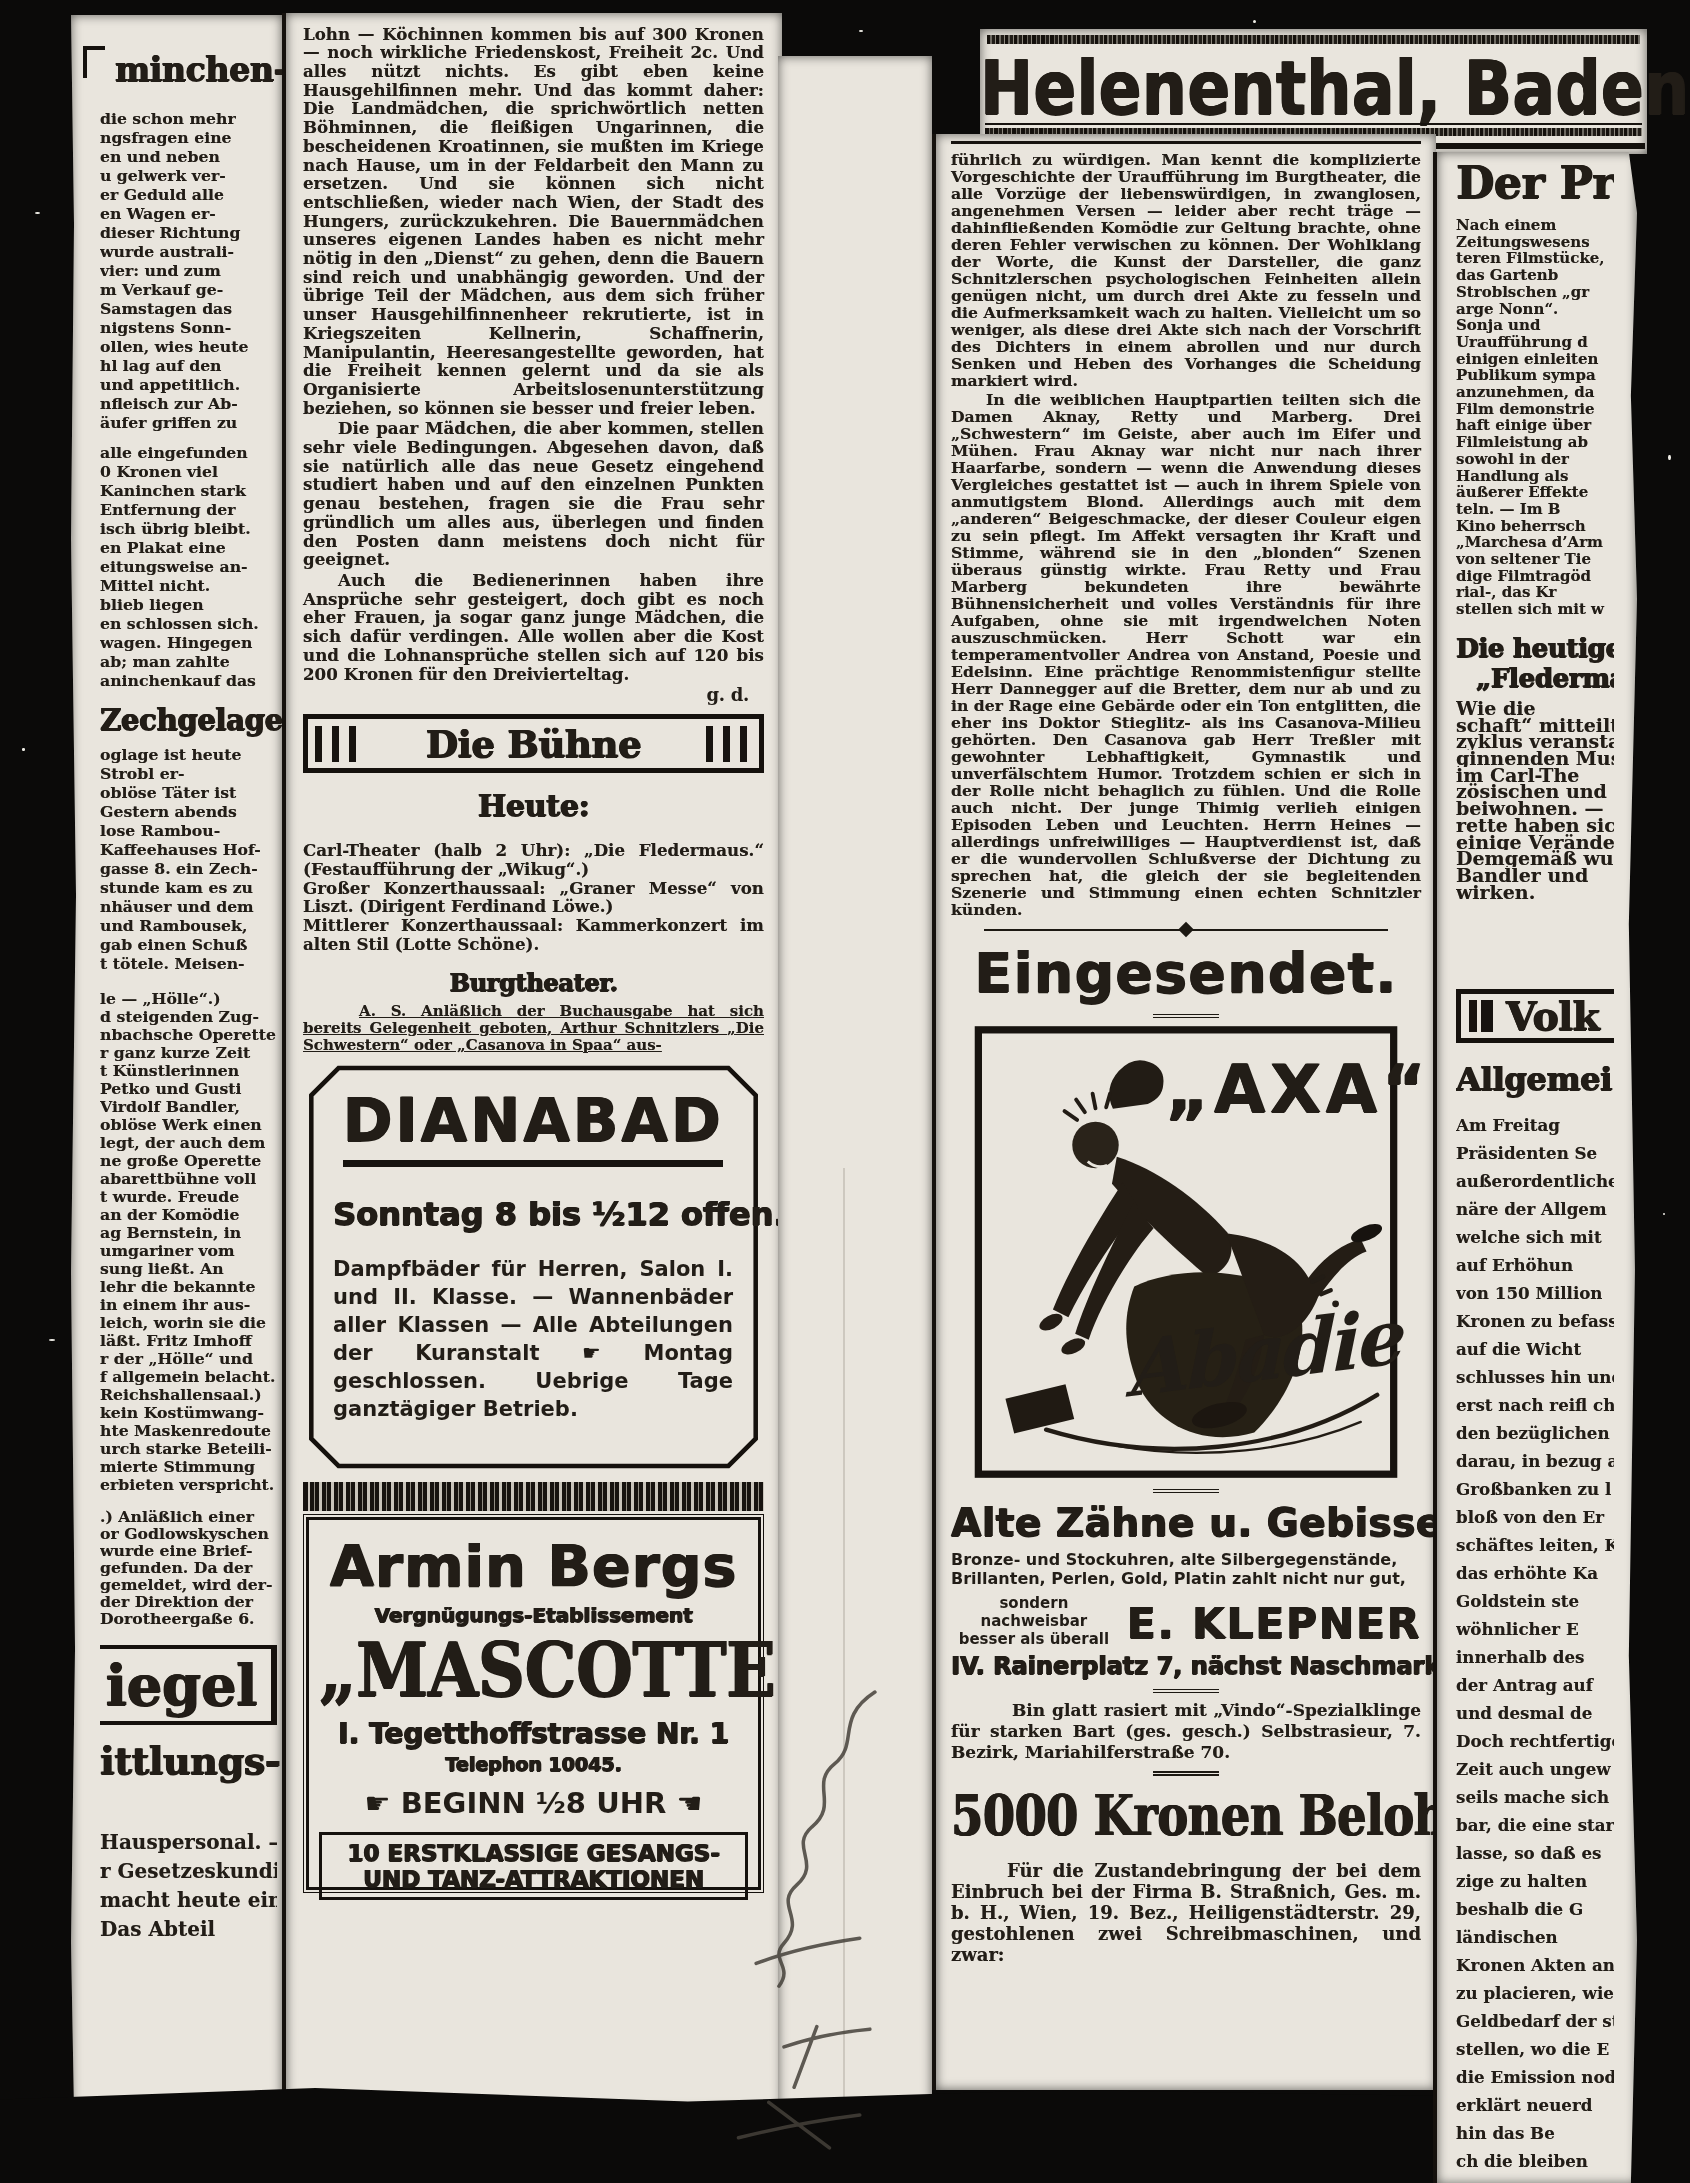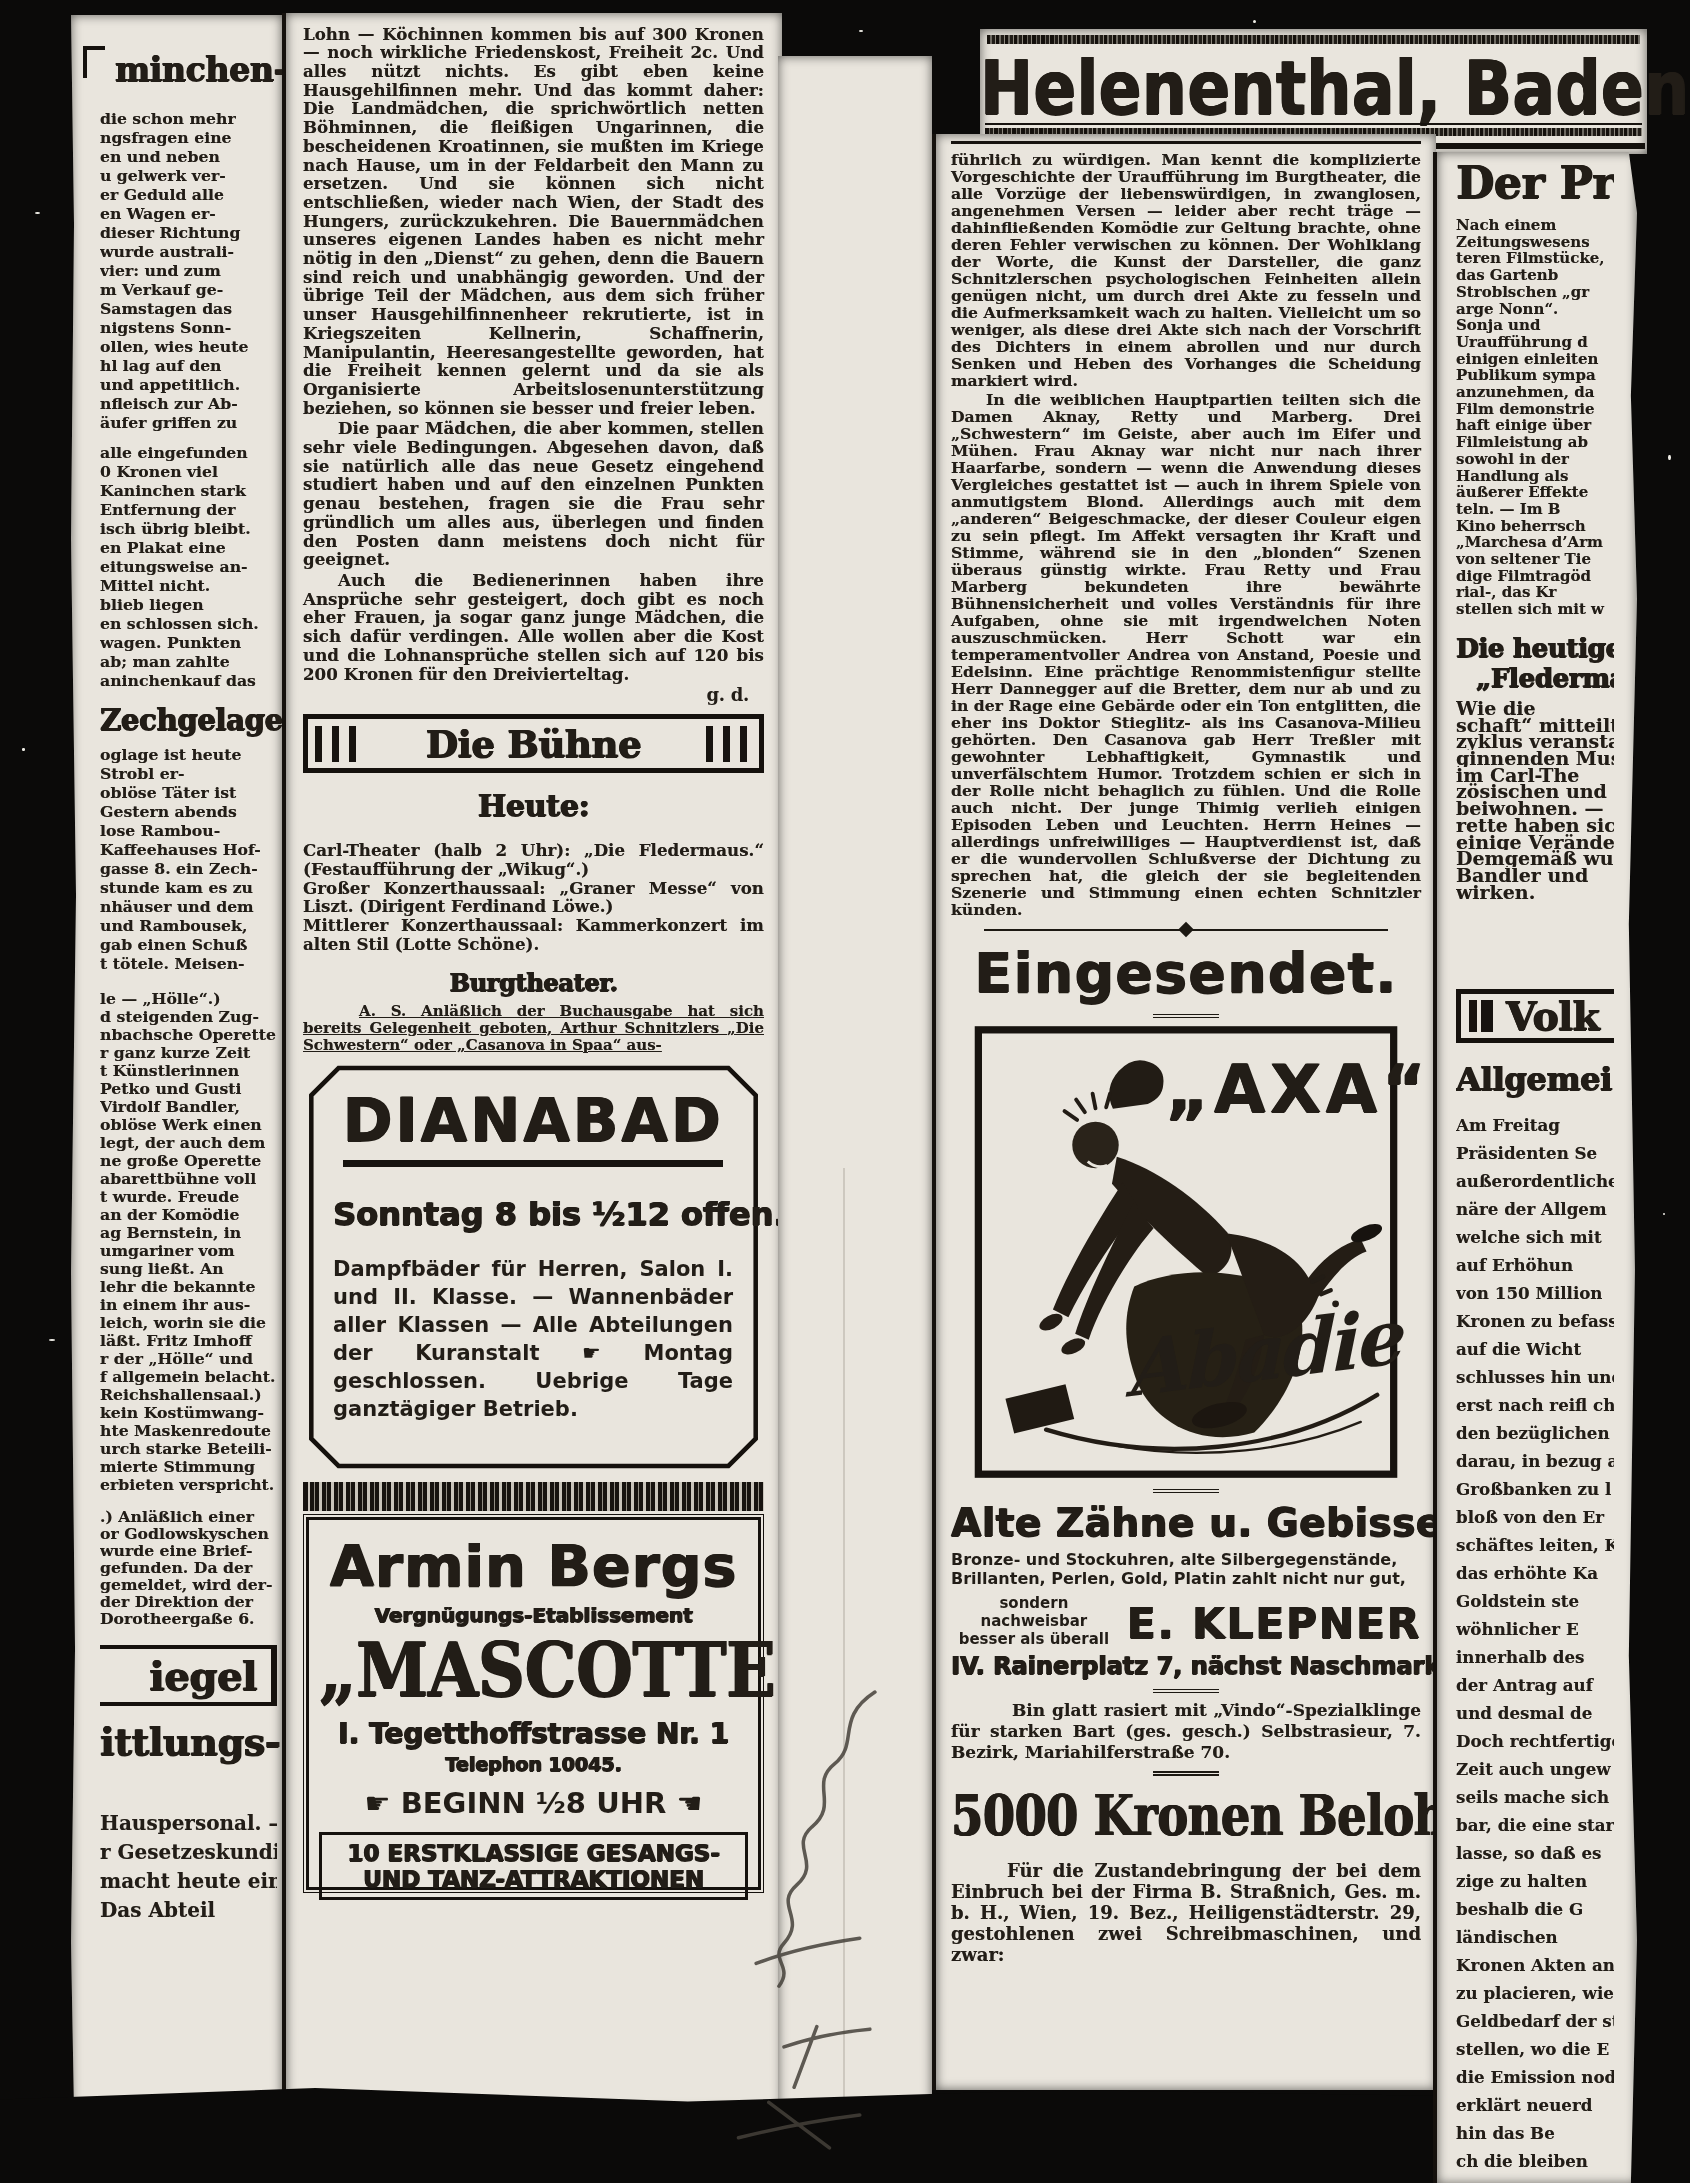--- a/index.html
+++ b/index.html
@@ -62,21 +62,21 @@
           <div class="ln">alle eingefunden</div>
           <div class="ln">0 Kronen viel</div>
           <div class="ln">Kaninchen stark</div>
           <div class="ln">Entfernung der</div>
           <div class="ln">isch übrig bleibt.</div>
           <div class="ln">en Plakat eine</div>
           <div class="ln">eitungsweise an-</div>
           <div class="ln">Mittel nicht.</div>
           <div class="ln">blieb liegen</div>
           <div class="ln">en schlossen sich.</div>
-          <div class="ln">wagen. Punkten</div>
+          <div class="ln">wagen. Hingegen</div>
           <div class="ln">ab; man zahlte</div>
           <div class="ln">aninchenkauf das</div>
         </div>
       <div class="fraktur fat" style="font-size:29px;margin:13px 0 8px 0;">Zechgelage.</div>
       <div style="font-size:15.7px;line-height:19px;">
           <div class="ln">oglage ist heute</div>
           <div class="ln">Strobl er-</div>
           <div class="ln">oblöse Täter ist</div>
           <div class="ln">Gestern abends</div>
           <div class="ln">lose Rambou-</div>
@@ -122,21 +122,21 @@
           <div class="ln">.) Anläßlich einer</div>
           <div class="ln">or Godlowskyschen</div>
           <div class="ln">wurde eine Brief-</div>
           <div class="ln">gefunden. Da der</div>
           <div class="ln">gemeldet, wird der-</div>
           <div class="ln">der Direktion der</div>
           <div class="ln">Dorotheergaße 6.</div>
         </div>
       <div style="margin-top:18px;border-top:4.5px solid #15110d;border-bottom:4.5px solid #15110d;border-right:6px solid #15110d;
                   padding:3px 14px 3px 0;text-align:right;">
-        <span class="fraktur fat" style="font-size:40px;text-align:right;">iegel</span>
+        <span class="fraktur fat" style="font-size:56px;text-align:right;">iegel</span>
       </div>
       <div class="fraktur fat" style="font-size:38px;margin-top:13px;">ittlungs-</div>
       <div style="font-size:20px;line-height:29px;margin-top:45px;">
           <div class="ln">Hauspersonal. —</div>
           <div class="ln">r Gesetzeskundigen.</div>
           <div class="ln">macht heute einen</div>
           <div class="ln">Das Abteil</div>
         </div>
     </div>
   </div>

